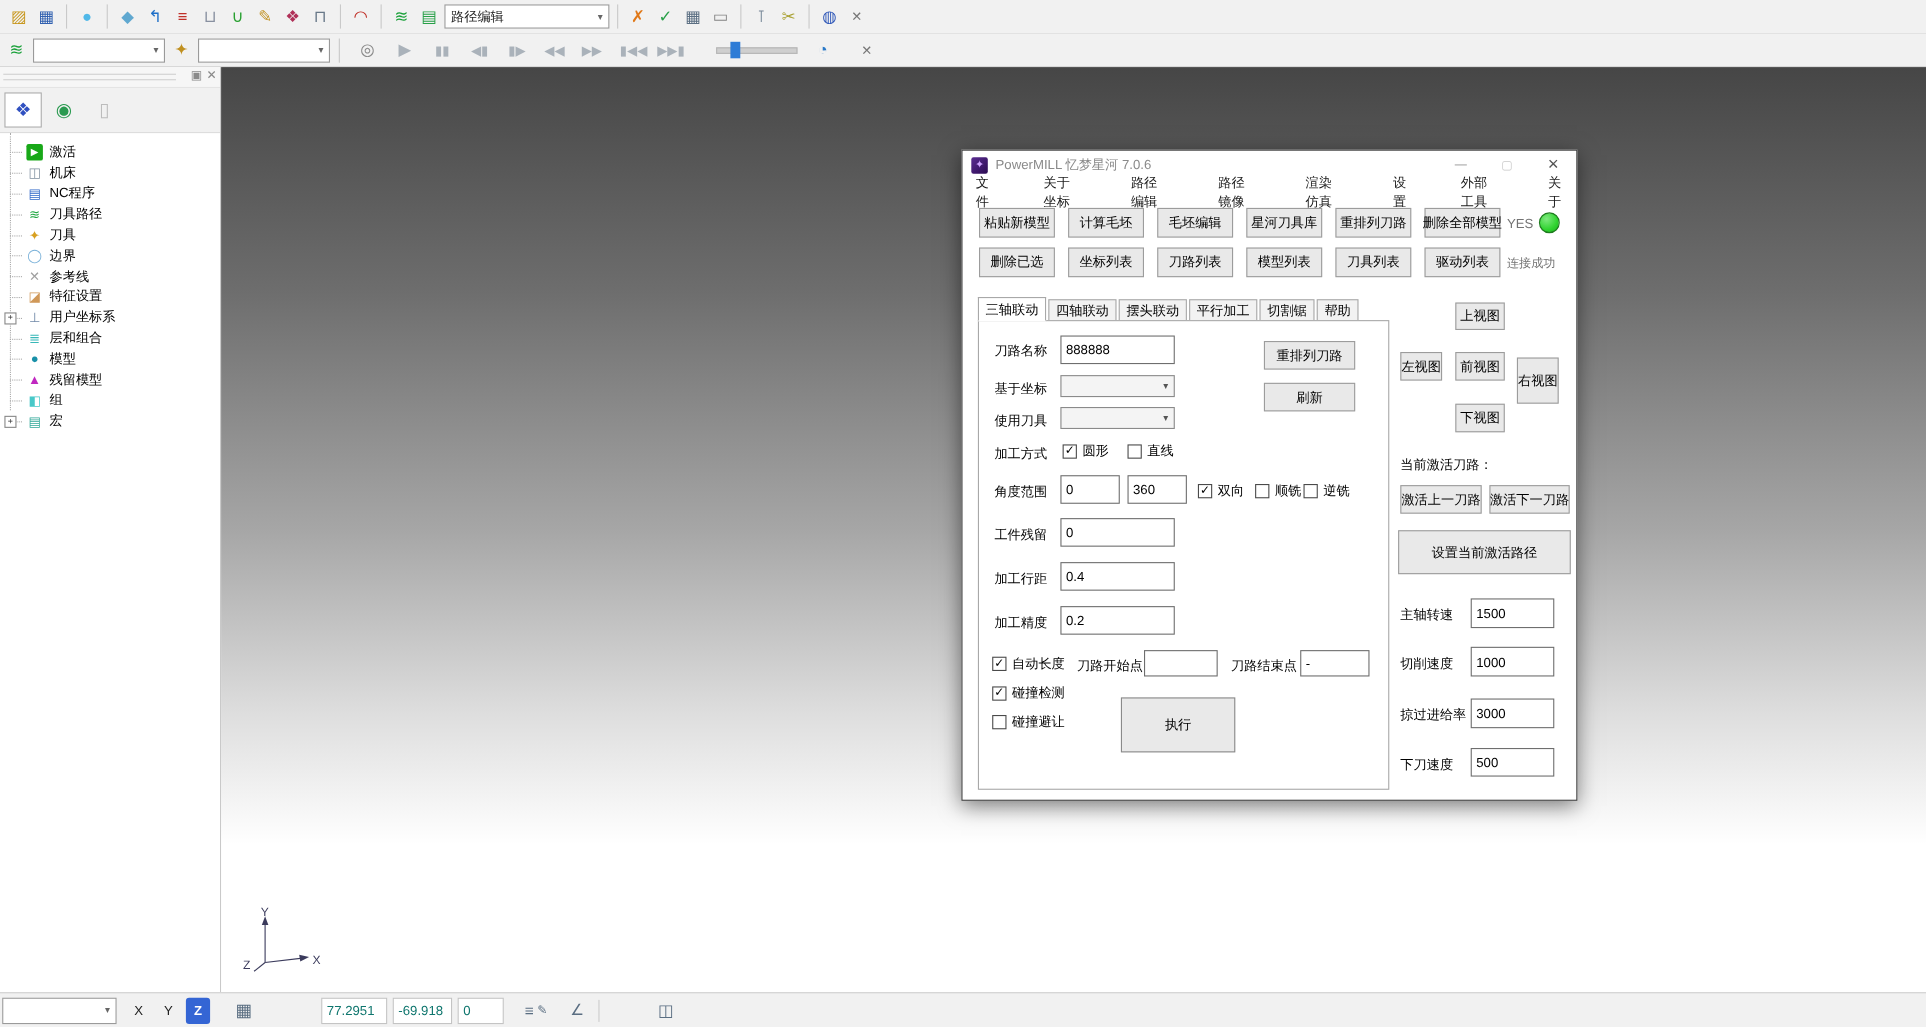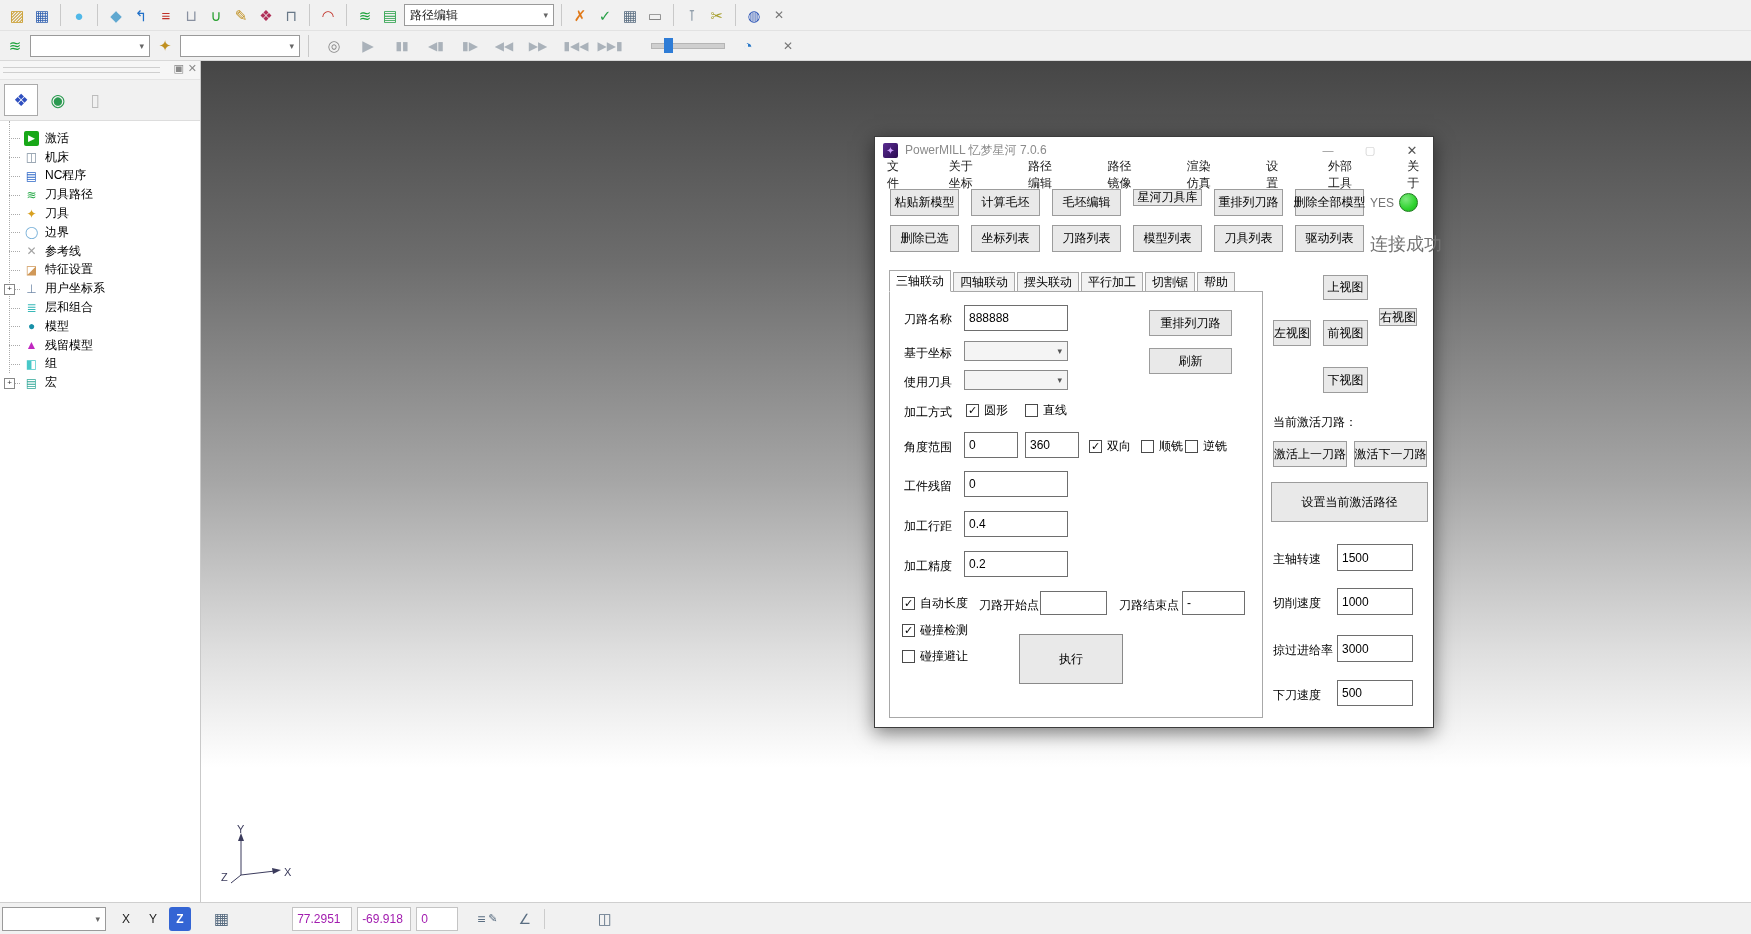--- a/index.html
+++ b/index.html
@@ -42,21 +42,21 @@
   .c11{color:#c028c0}.c12{color:#48c8c8}.c13{color:#30a898}
 
   
   .viewport{position:absolute;left:201px;top:61px;width:1550px;height:841px;background:linear-gradient(180deg,#464646 0%,#6d6d6d 24%,#a6a6a6 50%,#dedede 70%,#ffffff 84%,#ffffff 100%);}
   .axis{position:absolute;left:10px;top:762px;}
 
   
   .statusbar{position:absolute;left:0;bottom:0;width:100%;height:32px;background:#f1f1f1;border-top:1px solid #cfcfcf;display:flex;align-items:center;gap:5px;padding-left:2px;box-sizing:border-box;}
   .sb-btn{width:22px;height:24px;display:flex;align-items:center;justify-content:center;font-size:12px;color:#222;}
   .sb-btn.zsel{background:#3465d4;color:#fff;border-radius:3px;font-weight:bold;}
-  .sb-input{height:24px;border:1px solid #c4c4c4;background:#fff;font-size:12px;padding:0 4px;box-sizing:border-box;font-family:inherit;color:#a21caf;}
+  .sb-input{height:24px;border:1px solid #c4c4c4;background:#fff;font-size:12px;padding:0 4px;box-sizing:border-box;font-family:inherit;color:#0f766e;}
   .sb-ico{color:#5a6e82;font-size:14px;}
   .sb-sep{width:1px;height:20px;background:#cccccc;margin:0 8px;}
 
   
   .dialog{position:absolute;left:874px;top:136px;width:560px;height:592px;background:#fff;border:1px solid #3c3c3c;box-shadow:0 5px 18px rgba(0,0,0,.5);box-sizing:border-box;font-size:12px;}
   .titlebar{height:26px;display:flex;align-items:center;padding-left:8px;gap:7px;}
   .applogo{width:15px;height:15px;background:linear-gradient(135deg,#5a2d91,#2b0a52);color:#cfa3ff;font-size:10px;display:flex;align-items:center;justify-content:center;border-radius:2px;}
   .title-text{color:#8a8a8a;font-size:12px;}
   .win-btns{margin-left:auto;display:flex;height:26px;}
   .win-btn{width:42px;height:26px;display:flex;align-items:center;justify-content:center;color:#8f8f8f;font-size:11px;}
@@ -260,33 +260,33 @@
       <span class="menu-item">路径镜像</span>
       <span class="menu-item">渲染仿真</span>
       <span class="menu-item">设置</span>
       <span class="menu-item">外部工具</span>
       <span class="menu-item">关于</span>
     </div>
 
     <div class="btn" style="left:15px;top:52px;width:69px;height:27px;">粘贴新模型</div>
     <div class="btn" style="left:96px;top:52px;width:69px;height:27px;">计算毛坯</div>
     <div class="btn" style="left:177px;top:52px;width:69px;height:27px;">毛坯编辑</div>
-    <div class="btn" style="left:258px;top:52px;width:69px;height:17px;">星河刀具库</div>
+    <div class="btn" style="left:258px;top:52px;width:69px;height:27px;">星河刀具库</div>
     <div class="btn" style="left:339px;top:52px;width:69px;height:27px;">重排列刀路</div>
     <div class="btn" style="left:420px;top:52px;width:69px;height:27px;">删除全部模型</div>
     <span class="lbl magenta" style="left:495px;top:59px;">YES</span>
     <span class="led" style="left:524px;top:56px;"></span>
 
     <div class="btn" style="left:15px;top:88px;width:69px;height:27px;">删除已选</div>
     <div class="btn" style="left:96px;top:88px;width:69px;height:27px;">坐标列表</div>
     <div class="btn" style="left:177px;top:88px;width:69px;height:27px;">刀路列表</div>
     <div class="btn" style="left:258px;top:88px;width:69px;height:27px;">模型列表</div>
     <div class="btn" style="left:339px;top:88px;width:69px;height:27px;">刀具列表</div>
     <div class="btn" style="left:420px;top:88px;width:69px;height:27px;">驱动列表</div>
-    <span class="lbl magenta" style="left:495px;top:95px;font-size:18px;">连接成功</span>
+    <span class="lbl magenta" style="left:495px;top:95px;font-size:11px;">连接成功</span>
 
     <div class="tabs">
       <div class="tab active">三轴联动</div>
       <div class="tab">四轴联动</div>
       <div class="tab">摆头联动</div>
       <div class="tab">平行加工</div>
       <div class="tab">切割锯</div>
       <div class="tab">帮助</div>
     </div>
 
@@ -358,21 +358,21 @@
         <span class="box"></span>
           <span>碰撞避让</span>
       </span>
 
       <div class="btn bigbtn" style="left:129px;top:342px;width:104px;height:50px;">执行</div>
     </div>
 
     <div class="btn" style="left:448px;top:138px;width:45px;height:25px;">上视图</div>
     <div class="btn" style="left:398px;top:183px;width:38px;height:26px;">左视图</div>
     <div class="btn" style="left:448px;top:183px;width:45px;height:26px;">前视图</div>
-    <div class="btn" style="left:504px;top:171px;width:38px;height:18px;">右视图</div>
+    <div class="btn" style="left:504px;top:188px;width:38px;height:42px;">右视图</div>
     <div class="btn" style="left:448px;top:230px;width:45px;height:26px;">下视图</div>
 
     <span class="lbl" style="left:398px;top:277px;">当前激活刀路：</span>
     <div class="btn" style="left:398px;top:304px;width:74px;height:26px;">激活上一刀路</div>
     <div class="btn" style="left:479px;top:304px;width:73px;height:26px;">激活下一刀路</div>
     <div class="btn" style="left:396px;top:345px;width:157px;height:40px;">设置当前激活路径</div>
 
     <span class="lbl" style="left:398px;top:414px;">主轴转速</span>
     <input class="inp" style="left: 462px; top: 407px; width: 76px; height: 27px;" value="1500">
     <span class="lbl" style="left:398px;top:458px;">切削速度</span>

